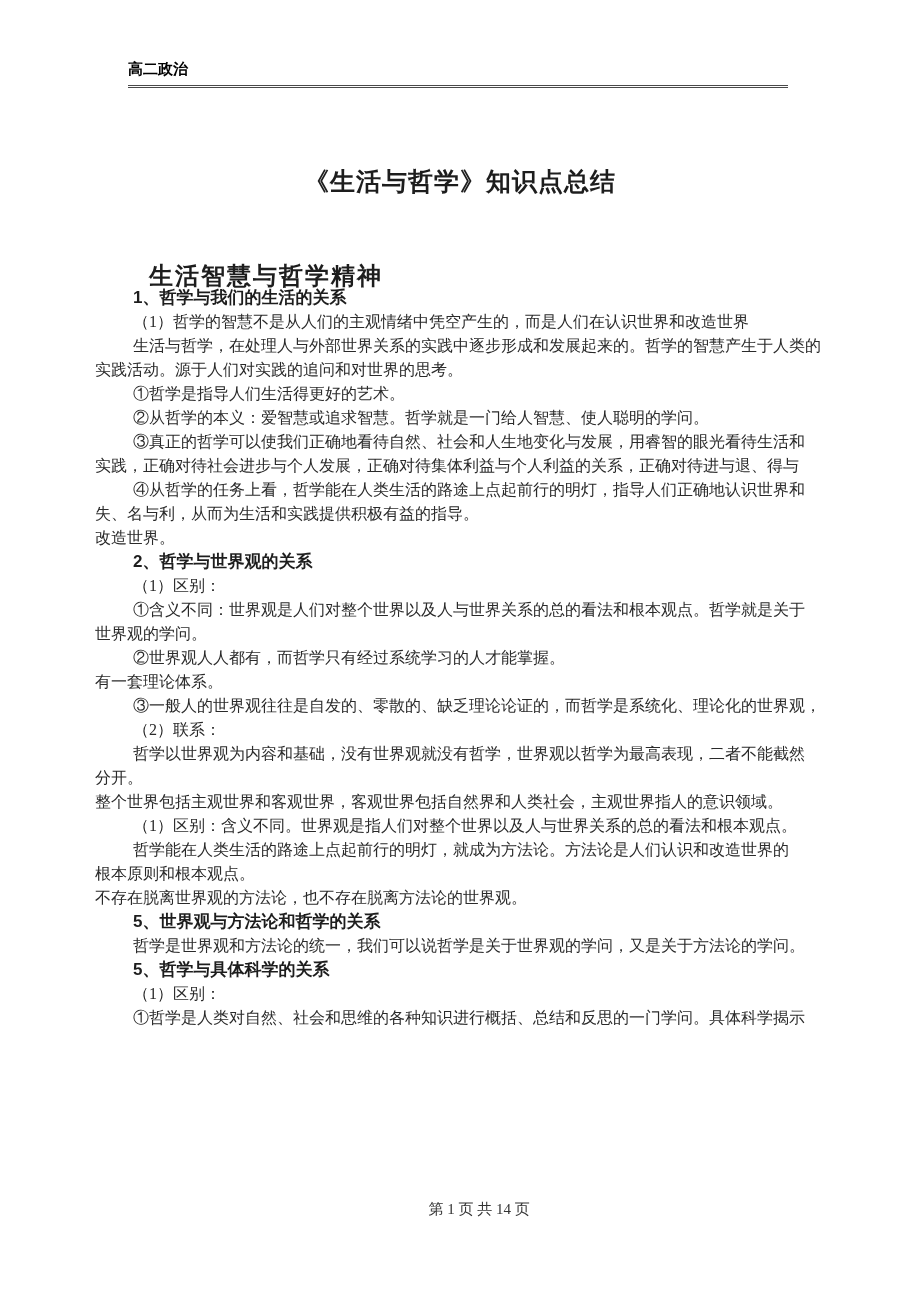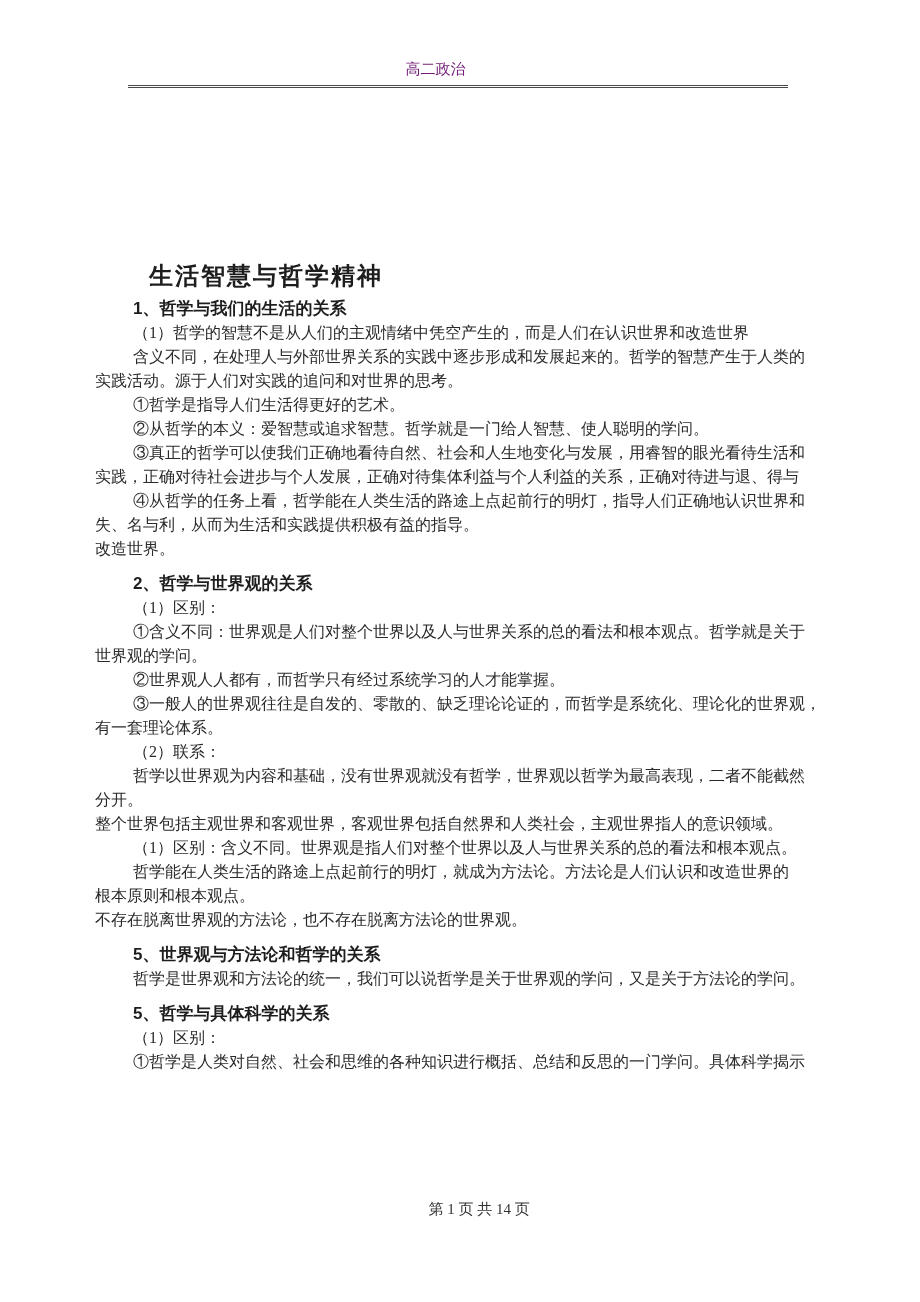--- a/index.html
+++ b/index.html
@@ -14,26 +14,27 @@
     width: 920px; height: 1302px;
     background: #ffffff;
     overflow: hidden;
   }
   
   .page-header {
     position: absolute;
     top: 58px; left: 128px;
     width: 660px;
     box-sizing: border-box;
-    text-align: center;
+    text-align: left;
     padding: 0 45px 5px 0;
     border-bottom: 3px double #4a4a4a;
     font-size: 15px;
     line-height: 22px;
-    color: #701a75;
+    color: #000000;
+    font-weight: bold;
   }
   
   .doc-title {
     position: absolute;
     top: 163px; left: 0;
     width: 100%;
     margin: 0;
     text-align: center;
     font-size: 25px;
     line-height: 37px;
@@ -66,21 +67,20 @@
   .line {
     height: 24px;
     white-space: nowrap;
   }
   .line.indent { padding-left: 38px; }
   .line.bold {
     font-weight: bold;
     font-size: 17px;
     color: #1d1d1d;
     font-family: "Liberation Sans", sans-serif;
-    margin-top: 11px;
   }
   
   .page-footer {
     position: absolute;
     top: 1198px; left: 0;
     width: 100%;
     text-align: center;
     font-size: 15px;
     line-height: 22px;
     color: #333333;
@@ -89,42 +89,43 @@
 </style>
 </head>
 <body>
 
 <div class="page">
 
   <div class="page-header">
     <span>高二政治</span>
   </div>
 
+  <h1 class="doc-title">《生活与哲学》知识点总结</h1>
 
   <h2 class="section-heading">生活智慧与哲学精神</h2>
 
   <div class="doc-body" id="doc-body">
       <div class="line bold indent">1、哲学与我们的生活的关系</div>
       <div class="line indent">（1）哲学的智慧不是从人们的主观情绪中凭空产生的，而是人们在认识世界和改造世界</div>
-      <div class="line indent">含义不同，在处理人与外部世界关系的实践中逐步形成和发展起来的。哲学的智慧产生于人类的</div>
+      <div class="line indent">生活与哲学，在处理人与外部世界关系的实践中逐步形成和发展起来的。哲学的智慧产生于人类的</div>
       <div class="line">实践活动。源于人们对实践的追问和对世界的思考。</div>
       <div class="line indent">①哲学是指导人们生活得更好的艺术。</div>
       <div class="line indent">②从哲学的本义：爱智慧或追求智慧。哲学就是一门给人智慧、使人聪明的学问。</div>
       <div class="line indent">③真正的哲学可以使我们正确地看待自然、社会和人生地变化与发展，用睿智的眼光看待生活和</div>
       <div class="line">实践，正确对待社会进步与个人发展，正确对待集体利益与个人利益的关系，正确对待进与退、得与</div>
       <div class="line indent">④从哲学的任务上看，哲学能在人类生活的路途上点起前行的明灯，指导人们正确地认识世界和</div>
       <div class="line">失、名与利，从而为生活和实践提供积极有益的指导。</div>
       <div class="line">改造世界。</div>
       <div class="line bold indent">2、哲学与世界观的关系</div>
       <div class="line indent">（1）区别：</div>
       <div class="line indent">①含义不同：世界观是人们对整个世界以及人与世界关系的总的看法和根本观点。哲学就是关于</div>
       <div class="line">世界观的学问。</div>
       <div class="line indent">②世界观人人都有，而哲学只有经过系统学习的人才能掌握。</div>
+      <div class="line">有一套理论体系。</div>
       <div class="line indent">③一般人的世界观往往是自发的、零散的、缺乏理论论证的，而哲学是系统化、理论化的世界观，</div>
-      <div class="line">有一套理论体系。</div>
       <div class="line indent">（2）联系：</div>
       <div class="line indent">哲学以世界观为内容和基础，没有世界观就没有哲学，世界观以哲学为最高表现，二者不能截然</div>
       <div class="line">分开。</div>
       <div class="line">整个世界包括主观世界和客观世界，客观世界包括自然界和人类社会，主观世界指人的意识领域。</div>
       <div class="line indent">（1）区别：含义不同。世界观是指人们对整个世界以及人与世界关系的总的看法和根本观点。</div>
       <div class="line indent">哲学能在人类生活的路途上点起前行的明灯，就成为方法论。方法论是人们认识和改造世界的</div>
       <div class="line">根本原则和根本观点。</div>
       <div class="line">不存在脱离世界观的方法论，也不存在脱离方法论的世界观。</div>
       <div class="line bold indent">5、世界观与方法论和哲学的关系</div>
       <div class="line indent">哲学是世界观和方法论的统一，我们可以说哲学是关于世界观的学问，又是关于方法论的学问。</div>

